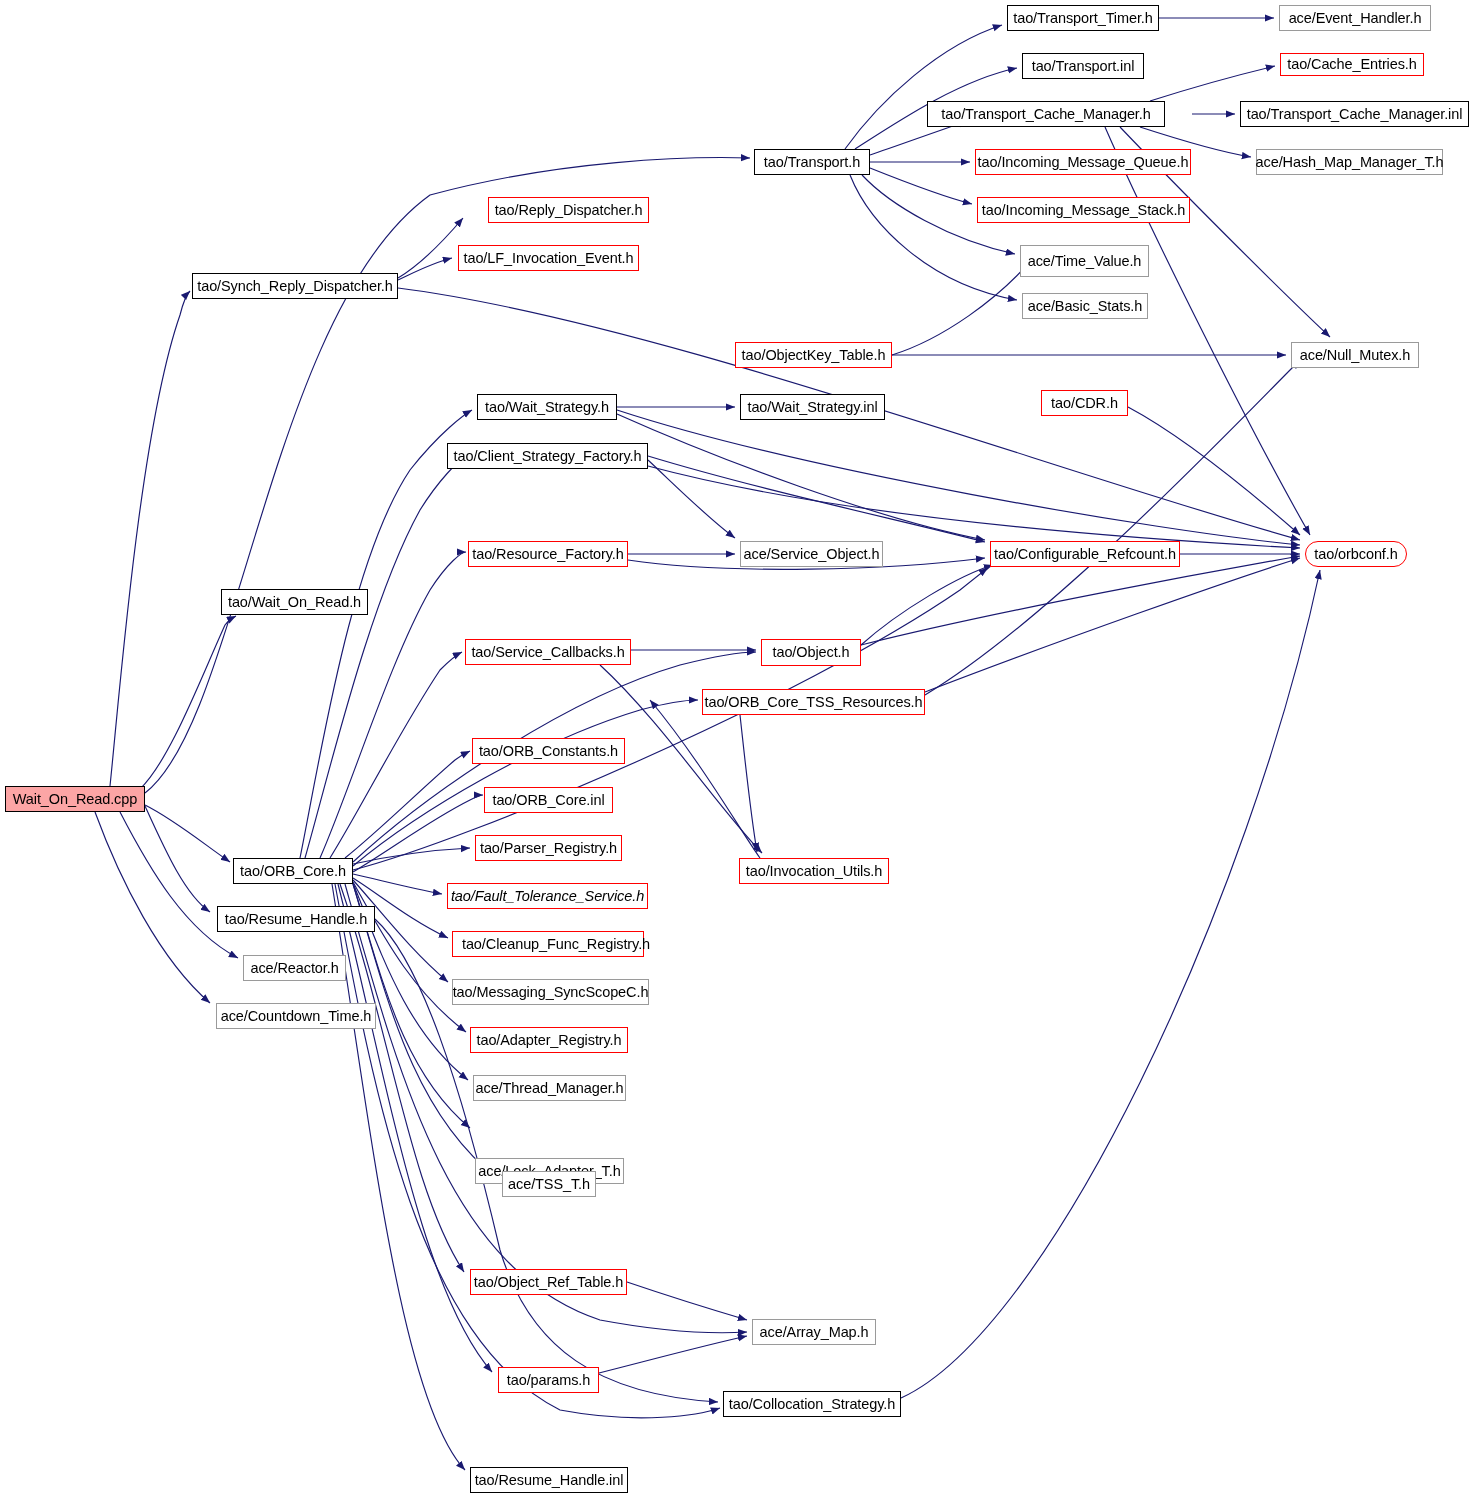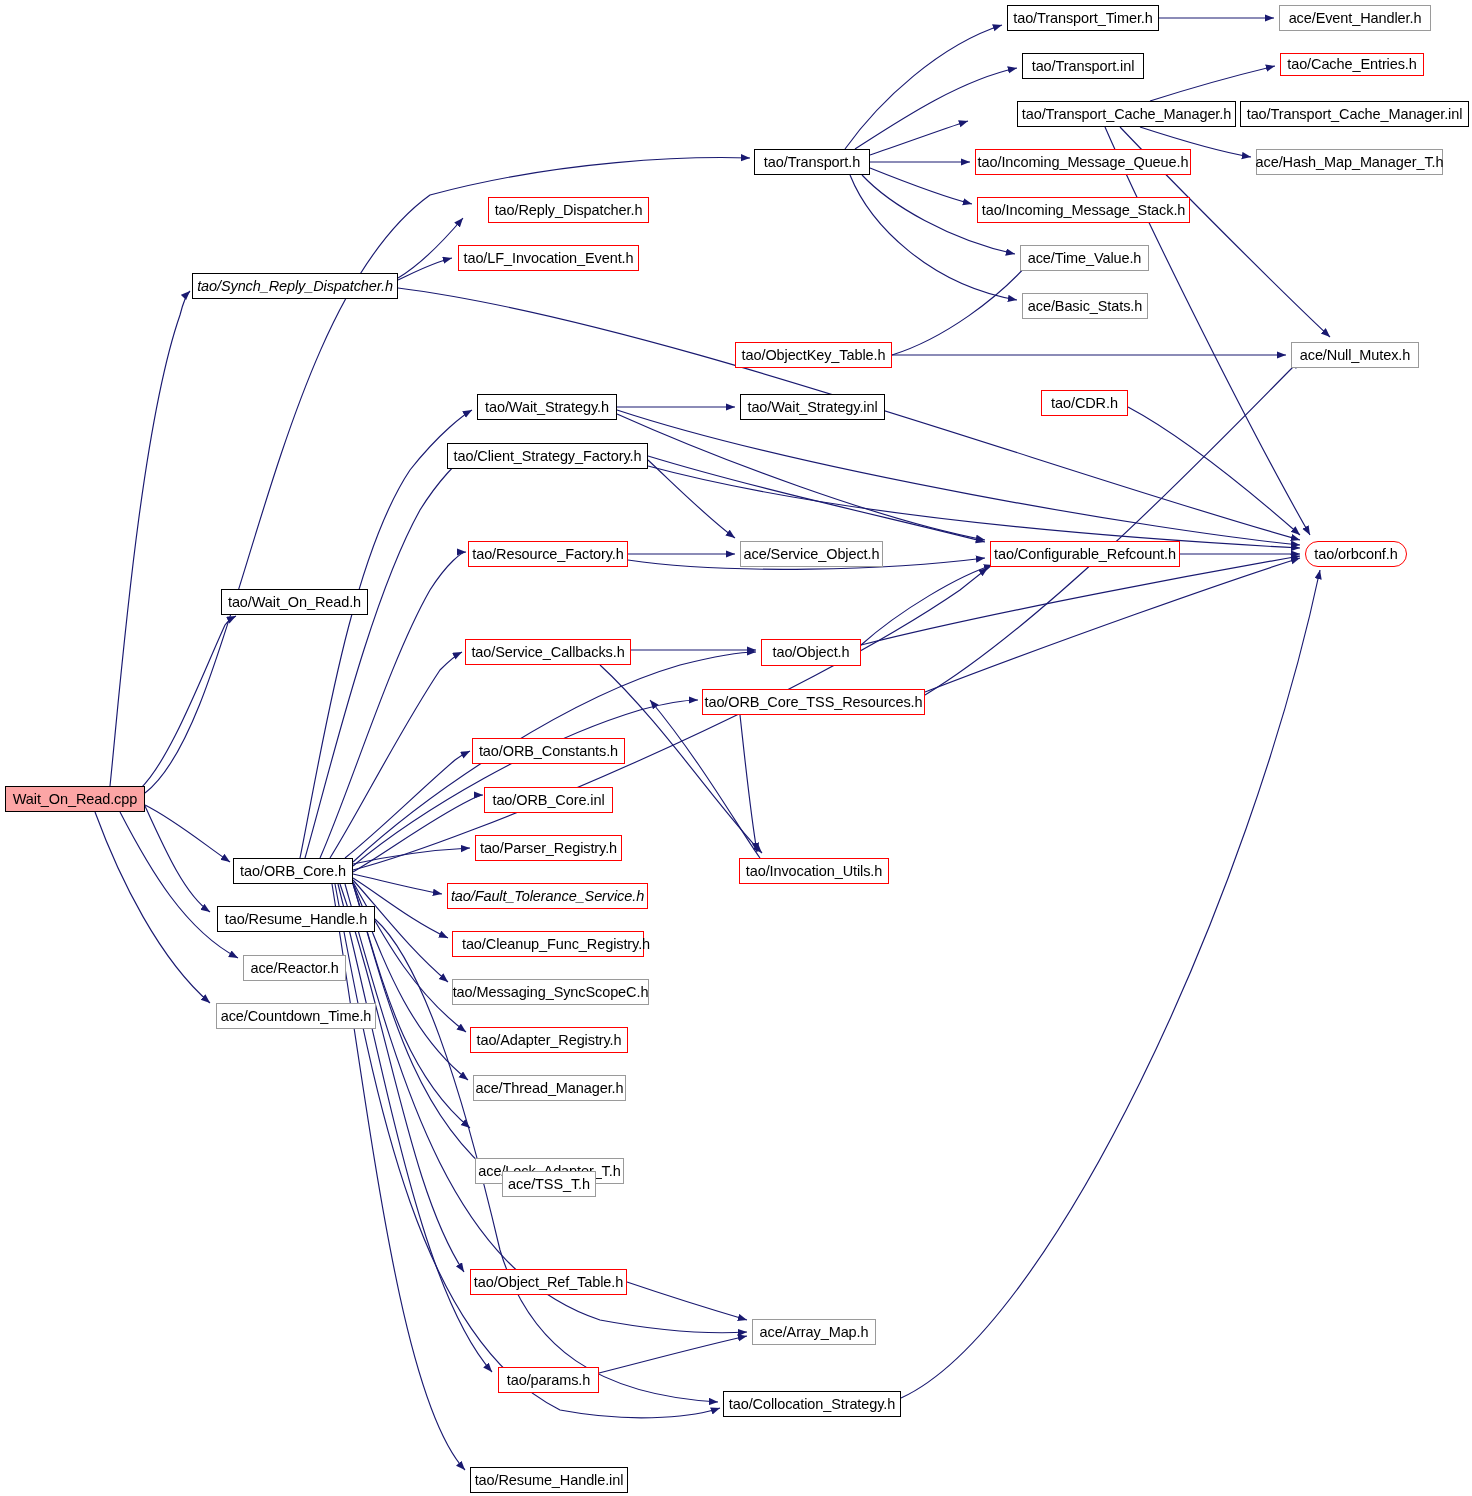--- a/index.html
+++ b/index.html
@@ -153,21 +153,21 @@
       </div>
       <div class="node grey" style="left: 1279px; top: 5px; width: 152px; height: 26px;">
         <span class="node-label">ace/Event_Handler.h</span>
       </div>
       <div class="node " style="left: 1022px; top: 53px; width: 122px; height: 26px;">
         <span class="node-label">tao/Transport.inl</span>
       </div>
       <div class="node red" style="left: 1280px; top: 53px; width: 144px; height: 23px;">
         <span class="node-label">tao/Cache_Entries.h</span>
       </div>
-      <div class="node " style="left: 1017px; top: 101px; width: 219px; height: 26px; align-items: center;">
+      <div class="node " style="left: 927px; top: 101px; width: 238px; height: 26px; align-items: center;">
         <span class="node-label">tao/Transport_Cache_Manager.h</span>
       </div>
       <div class="node " style="left: 1240px; top: 101px; width: 229px; height: 26px;">
         <span class="node-label">tao/Transport_Cache_Manager.inl</span>
       </div>
       <div class="node " style="left: 754px; top: 149px; width: 116px; height: 26px;">
         <span class="node-label">tao/Transport.h</span>
       </div>
       <div class="node red" style="left: 975px; top: 149px; width: 216px; height: 26px;">
         <span class="node-label">tao/Incoming_Message_Queue.h</span>
@@ -177,24 +177,24 @@
       </div>
       <div class="node red" style="left: 468px; top: 197px; width: 161px; height: 26px; margin-left: 20px;">
         <span class="node-label">tao/Reply_Dispatcher.h</span>
       </div>
       <div class="node red" style="left: 977px; top: 197px; width: 213px; height: 26px;">
         <span class="node-label">tao/Incoming_Message_Stack.h</span>
       </div>
       <div class="node red" style="left: 458px; top: 245px; width: 181px; height: 26px;">
         <span class="node-label">tao/LF_Invocation_Event.h</span>
       </div>
-      <div class="node grey" style="left: 1020px; top: 245px; width: 129px; height: 26px;">
+      <div class="node grey" style="left: 1020px; top: 245px; width: 129px; height: 32px;">
         <span class="node-label">ace/Time_Value.h</span>
       </div>
-      <div class="node " style="left: 192px; top: 273px; width: 206px; height: 26px; font-style: italic;">
+      <div class="node " style="left: 192px; top: 273px; width: 206px; height: 26px;">
         <span class="node-label">tao/Synch_Reply_Dispatcher.h</span>
       </div>
       <div class="node grey" style="left: 1022px; top: 293px; width: 126px; height: 26px;">
         <span class="node-label">ace/Basic_Stats.h</span>
       </div>
       <div class="node red" style="left: 735px; top: 342px; width: 157px; height: 26px;">
         <span class="node-label">tao/ObjectKey_Table.h</span>
       </div>
       <div class="node grey" style="left: 1291px; top: 342px; width: 128px; height: 26px;">
         <span class="node-label">ace/Null_Mutex.h</span>

